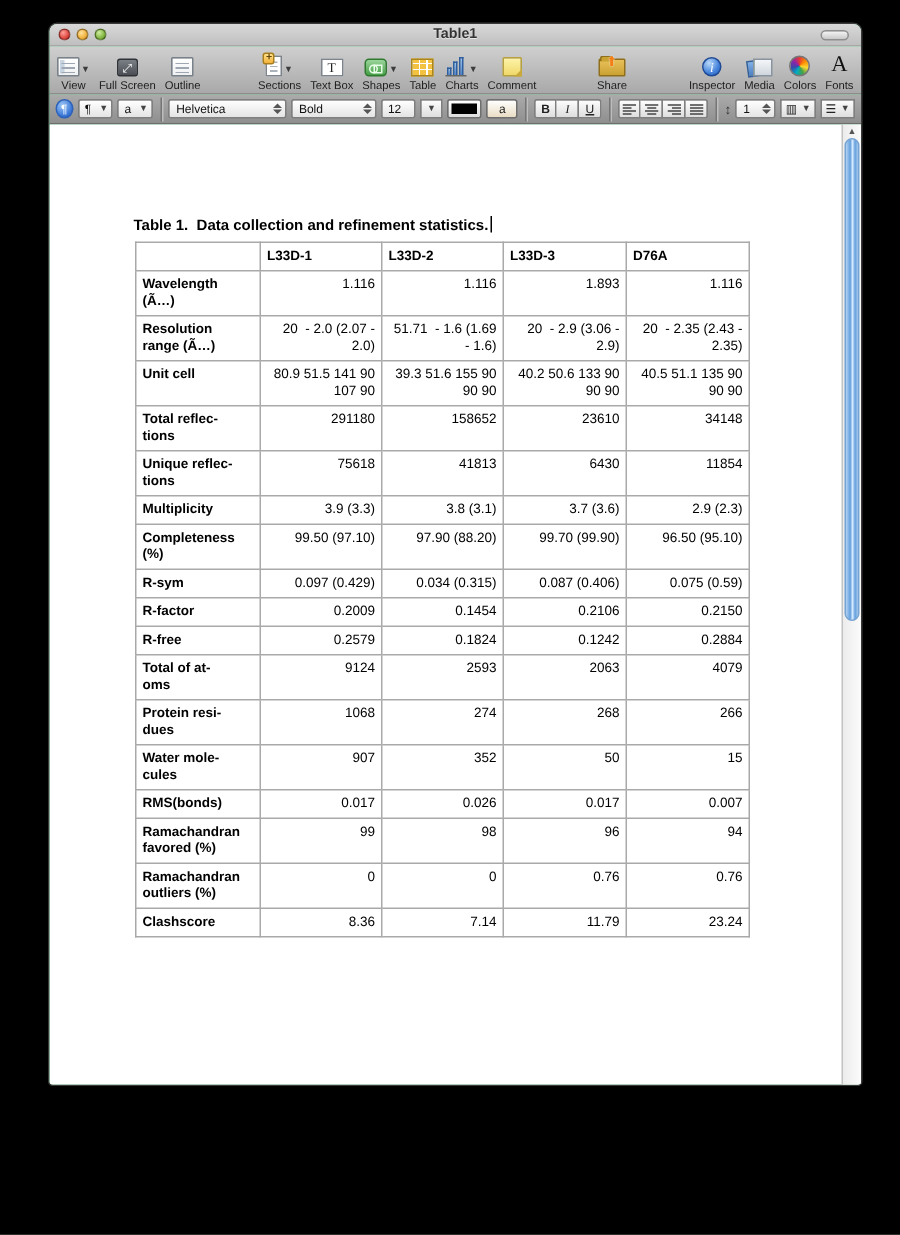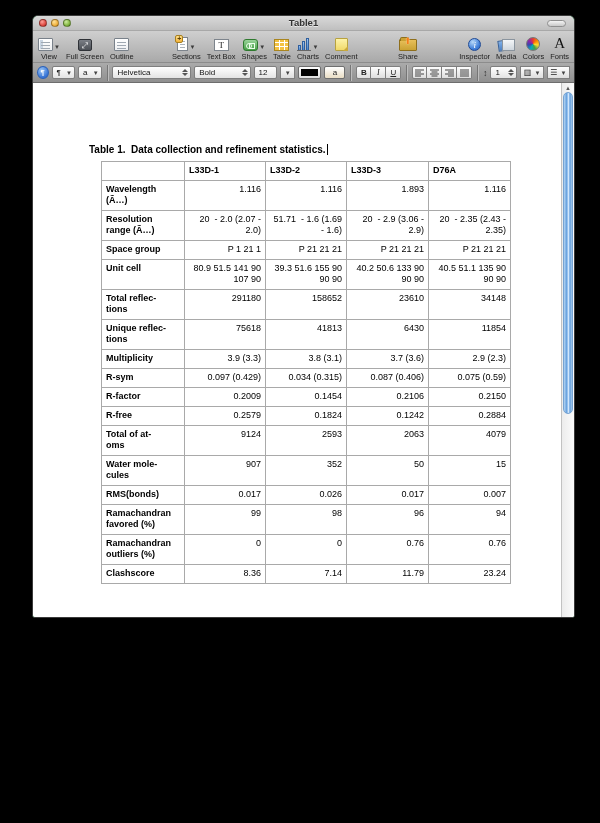--- a/index.html
+++ b/index.html
@@ -1,20 +1,20 @@
 <!DOCTYPE html>
 <html><head>
 <meta charset="utf-8">
 <style>
   * { margin:0; padding:0; box-sizing:border-box; }
   html,body { width:600px; height:823px; background:#000; font-family:"Liberation Sans", sans-serif; }
   .screen { position:relative; width:600px; height:823px; background:#000; overflow:hidden; }
 
   
-  .window { position:absolute; left:32px; top:15px; width:543px; height:603px;
+  .window { position:absolute; left:32px; top:15px; width:543px; height:709px;
     border-radius:6px 6px 3px 3px; border:1px solid #3a3a3a; overflow:hidden; background:#86efac;
     box-shadow:0 8px 20px rgba(0,0,0,.6); }
 
   
   .titlebar { position:relative; height:15px; background:linear-gradient(#d9d9d9,#bfbfbf);
     border-bottom:1px solid #a8a8a8; }
   .lights { position:absolute; left:6px; top:3px; display:flex; gap:4px; }
   .light { width:8px; height:8px; border-radius:50%; border:1px solid rgba(0,0,0,.35); }
   .light.red   { background:radial-gradient(circle at 35% 30%, #ff9f98, #dd4840 65%, #b22b25); }
   .light.yellow{ background:radial-gradient(circle at 35% 30%, #ffe39a, #f0b03c 65%, #c4851e); }
@@ -104,21 +104,21 @@
   .fbtn { height:13px; min-width:15px; background:linear-gradient(#fdfdfd,#dedede); border:1px solid #7f7f7f;
     display:inline-flex; align-items:center; justify-content:center; font-size:8px; color:#222; padding:0 2px; }
   .fgroup { display:inline-flex; } .fgroup .fbtn + .fbtn { border-left:none; }
   .fgroup .fbtn:first-child { border-radius:2px 0 0 2px; } .fgroup .fbtn:last-child { border-radius:0 2px 2px 0; }
   .lh-icon { font-size:9px; color:#333; }
 
   
   .docarea { position:relative; height:690px; background:#fff; overflow:hidden; }
   .caption { position:absolute; left:56px; top:61px; font-size:10px; font-weight:bold; color:#000; white-space:pre; }
   .cursor { display:inline-block; width:1px; height:11px; background:#000; vertical-align:-2px; margin-left:1px; }
-  table.stats { position:absolute; left:68px; top:78px; width:409px; border-collapse:collapse; table-layout:fixed;padding-left:18px; }
+  table.stats { position:absolute; left:57px; top:78px; width:409px; border-collapse:collapse; table-layout:fixed;padding-left:18px; }
   table.stats td { border:1px solid #a9a9a9; padding:3px 4px 4px; font-size:9px; line-height:11px;
     vertical-align:top; color:#000; overflow:hidden; }
   table.stats td.lbl { font-weight:bold; white-space:pre-line; }
   table.stats td.val { text-align:right; white-space:pre-wrap; }
   table.stats tr.hdr td { font-weight:bold; }
   .sp { text-decoration-style:wavy; text-decoration-color:#e23b2e;
     text-decoration-thickness:1px; text-underline-offset:2px; }
 
   
   .sbar { position:absolute; right:0; top:0; bottom:0; width:13px;
@@ -405,27 +405,20 @@
               <td class="val">20  - 2.0 (2.07 -
 2.0)</td>
               <td class="val">51.71  - 1.6 (1.69
 - 1.6)</td>
               <td class="val">20  - 2.9 (3.06 -
 2.9)</td>
               <td class="val">20  - 2.35 (2.43 -
 2.35)</td>
             </tr>
             <tr>
-              <td class="lbl"><span>Space group</span></td>
-              <td class="val">P 1 21 1</td>
-              <td class="val">P 21 21 21</td>
-              <td class="val">P 21 21 21</td>
-              <td class="val">P 21 21 21</td>
-            </tr>
-            <tr>
               <td class="lbl"><span>Unit cell</span></td>
               <td class="val">80.9 51.5 141 90
 107 90</td>
               <td class="val">39.3 51.6 155 90
 90 90</td>
               <td class="val">40.2 50.6 133 90
 90 90</td>
               <td class="val">40.5 51.1 135 90
 90 90</td>
             </tr>
@@ -446,20 +439,28 @@
               <td class="val">11854</td>
             </tr>
             <tr>
               <td class="lbl"><span>Multiplicity</span></td>
               <td class="val">3.9 (3.3)</td>
               <td class="val">3.8 (3.1)</td>
               <td class="val">3.7 (3.6)</td>
               <td class="val">2.9 (2.3)</td>
             </tr>
             <tr>
+              <td class="lbl"><span>Completeness
+(%)</span></td>
+              <td class="val">99.50 (97.10)</td>
+              <td class="val">97.90 (88.20)</td>
+              <td class="val">99.70 (99.90)</td>
+              <td class="val">96.50 (95.10)</td>
+            </tr>
+            <tr>
               <td class="lbl"><span class="sp">R-sym</span></td>
               <td class="val">0.097 (0.429)</td>
               <td class="val">0.034 (0.315)</td>
               <td class="val">0.087 (0.406)</td>
               <td class="val">0.075 (0.59)</td>
             </tr>
             <tr>
               <td class="lbl"><span>R-factor</span></td>
               <td class="val">0.2009</td>
               <td class="val">0.1454</td>
@@ -475,20 +476,28 @@
             </tr>
             <tr>
               <td class="lbl"><span>Total of at-
 oms</span></td>
               <td class="val">9124</td>
               <td class="val">2593</td>
               <td class="val">2063</td>
               <td class="val">4079</td>
             </tr>
             <tr>
+              <td class="lbl"><span>Protein resi-
+dues</span></td>
+              <td class="val">1068</td>
+              <td class="val">274</td>
+              <td class="val">268</td>
+              <td class="val">266</td>
+            </tr>
+            <tr>
               <td class="lbl"><span>Water mole-
 cules</span></td>
               <td class="val">907</td>
               <td class="val">352</td>
               <td class="val">50</td>
               <td class="val">15</td>
             </tr>
             <tr>
               <td class="lbl"><span>RMS(bonds)</span></td>
               <td class="val">0.017</td>

